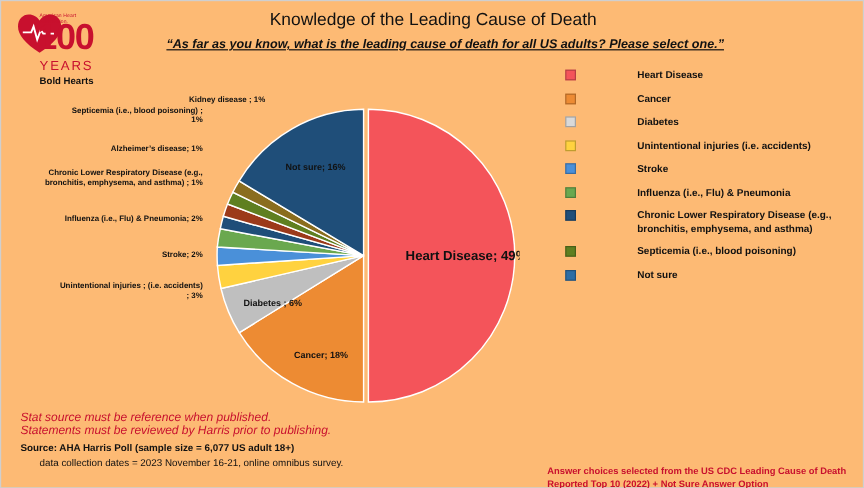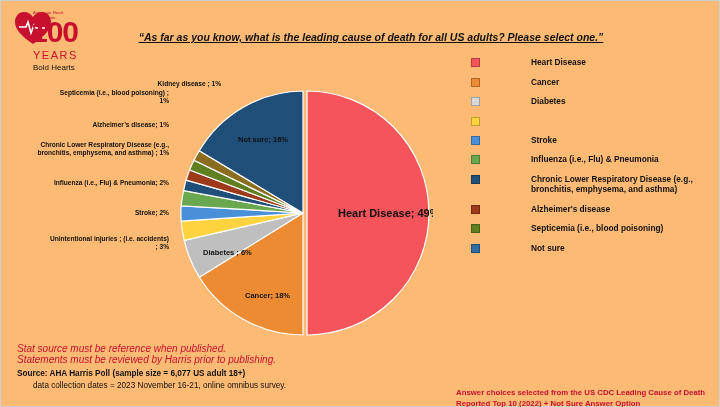--- a/index.html
+++ b/index.html
@@ -64,21 +64,21 @@
     font-size: 11px;
     font-weight: normal;
     color: #c8102e;
     letter-spacing: 1.5px;
   }
   #logo .bold-hearts {
     position: absolute;
     left: 22px;
     top: 54px;
     font-size: 8px;
-    font-weight: normal;
+    font-weight: bold;
     color: #111;
   }
 
   
   #chart-title {
     position: absolute;
     left: 140px;
     top: 8px;
     width: 440px;
     text-align: center;
@@ -214,20 +214,21 @@
     </svg>
     <div class="aha-text">
       <span>American Heart</span><br>
       <span>Association.</span>
     </div>
     <div class="hundred">100</div>
     <div class="years">YEARS</div>
     <div class="bold-hearts">Bold Hearts</div>
   </div>
 
+  <div id="chart-title">Knowledge of the Leading Cause of Death</div>
   <div id="chart-subtitle">“As far as you know, what is the leading cause of death for all US adults? Please select one.”</div>
 
   <div id="pie-wrap">
     <svg id="pie-svg" width="260" height="260" viewBox="0 0 260 260">
 
       <path d="M 134 8 A 122 122 0 0 1 134 252 Z" fill="#f4545a" stroke="#ffffff" stroke-width="1.2"></path>
 
       <path d="M 130 130 L 130 252 A 122 122 0 0 1 26.4 194.2 Z" fill="#ed8b33" stroke="#ffffff" stroke-width="1.2"></path>
 
       <path d="M 130 130 L 26.4 194.2 A 122 122 0 0 1 11.2 157.4 Z" fill="#bfbfbf" stroke="#ffffff" stroke-width="1.2"></path>
@@ -271,36 +272,33 @@
     <div class="legend-row">
       <span class="legend-swatch" style="background:#ed8b33"></span>
       <span class="legend-label">Cancer</span>
     </div>
     <div class="legend-row">
       <span class="legend-swatch" style="background:#d9d9d9"></span>
       <span class="legend-label">Diabetes</span>
     </div>
     <div class="legend-row">
       <span class="legend-swatch" style="background:#ffd23f"></span>
+      <span class="legend-label">Unintentional injuries (i.e. accidents)</span>
     </div>
     <div class="legend-row">
       <span class="legend-swatch" style="background:#4a90d9"></span>
       <span class="legend-label">Stroke</span>
     </div>
     <div class="legend-row">
       <span class="legend-swatch" style="background:#6aa84f"></span>
       <span class="legend-label">Influenza (i.e., Flu) &amp; Pneumonia</span>
     </div>
     <div class="legend-row">
       <span class="legend-swatch" style="background:#1f4e79"></span>
       <span class="legend-label">Chronic Lower Respiratory Disease (e.g., bronchitis, emphysema, and asthma)</span>
-    </div>
-    <div class="legend-row">
-      <span class="legend-swatch" style="background:#9c3a1a"></span>
-      <span class="legend-label">Alzheimer's disease</span>
     </div>
     <div class="legend-row">
       <span class="legend-swatch" style="background:#5f7f20"></span>
       <span class="legend-label">Septicemia (i.e., blood poisoning)</span>
     </div>
     <div class="legend-row">
       <span class="legend-swatch" style="background:#2e6da4"></span>
       <span class="legend-label">Not sure</span>
     </div>
   </div>

